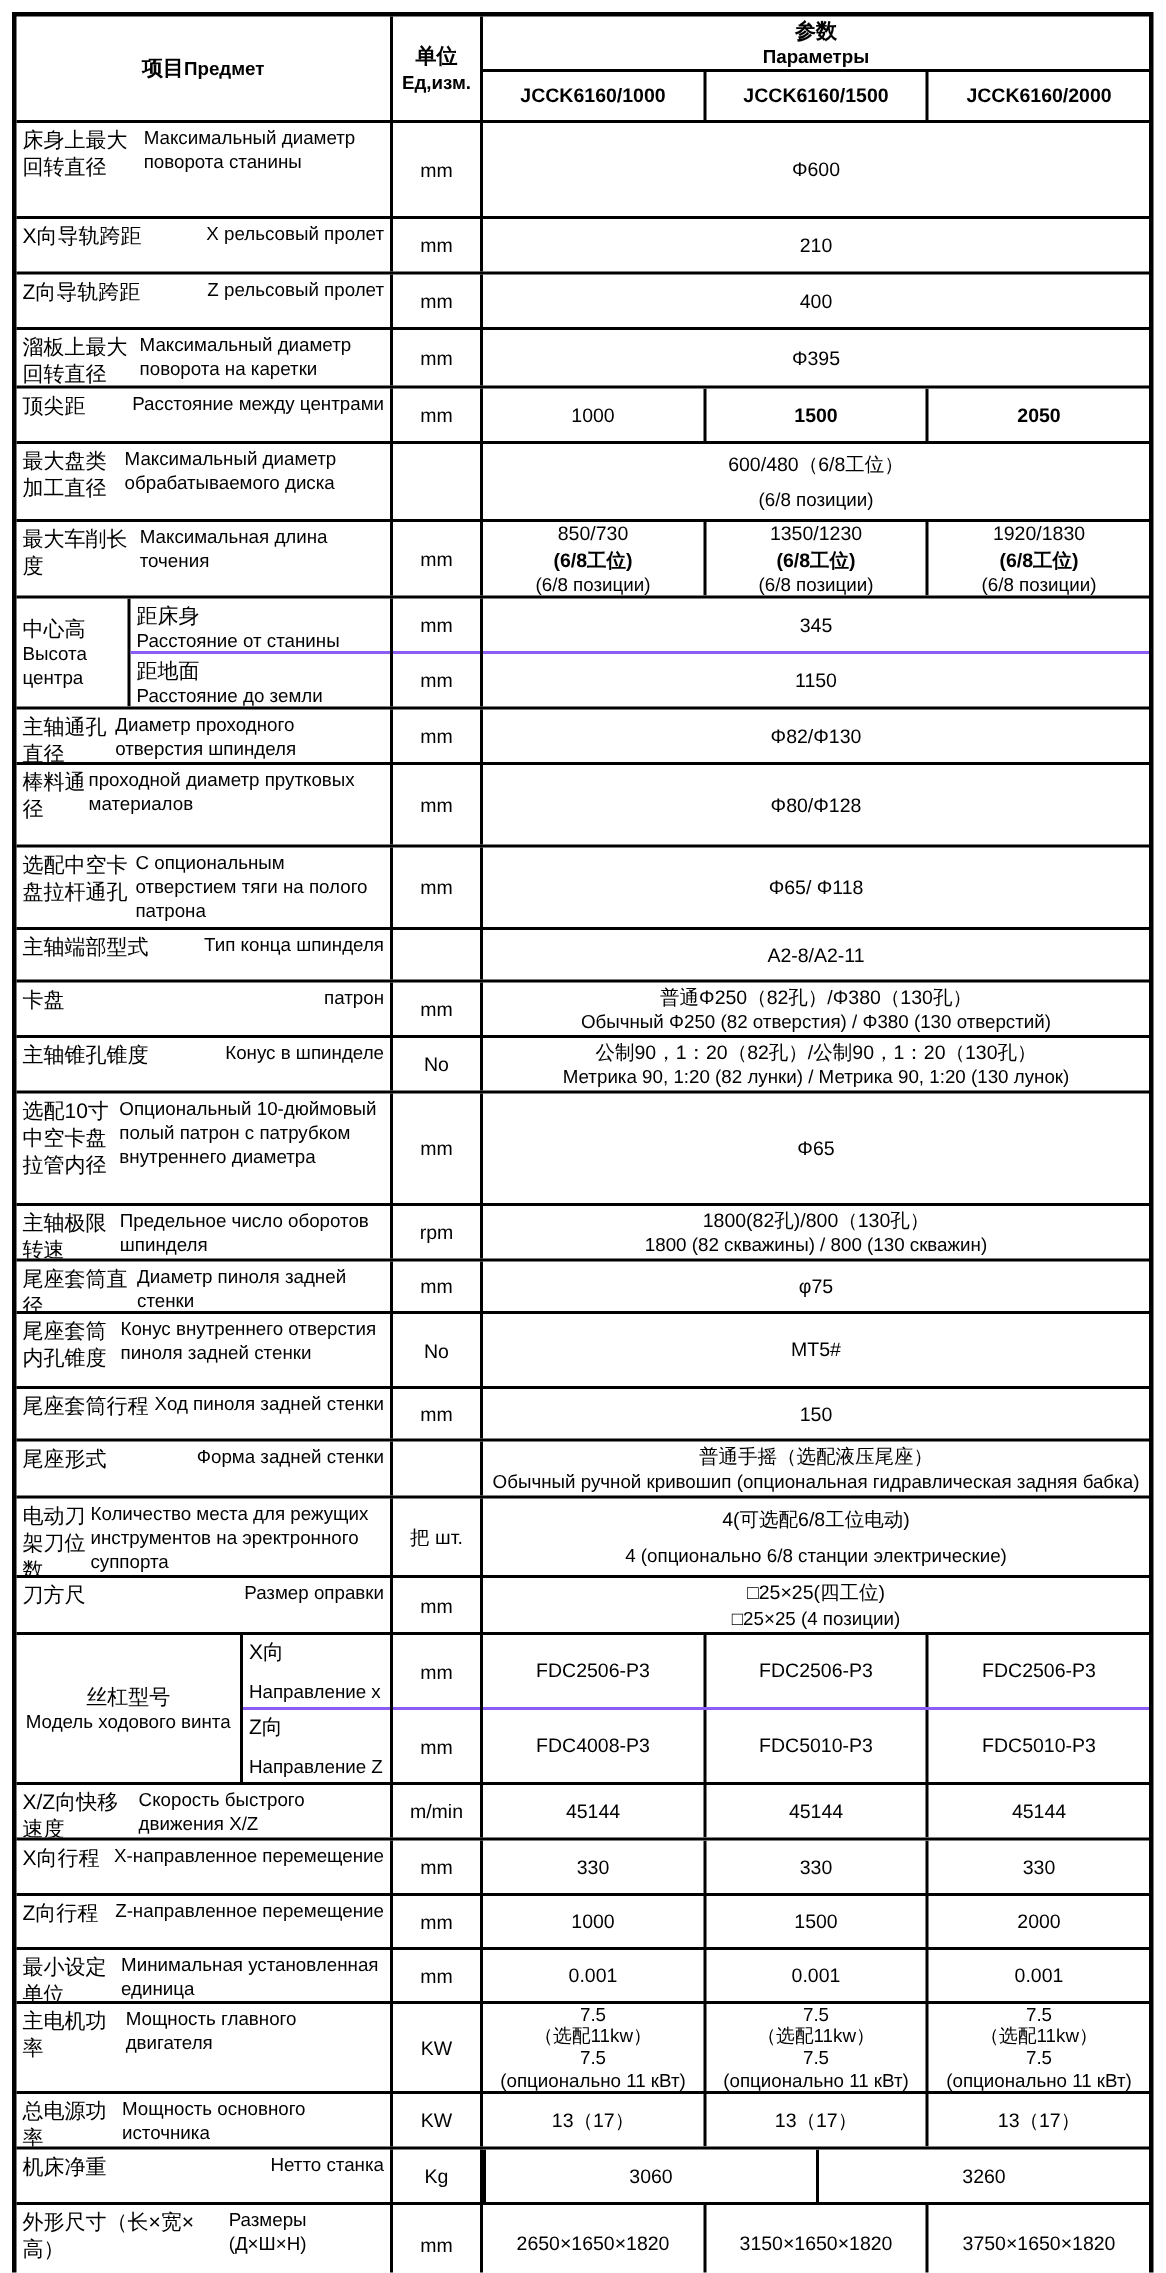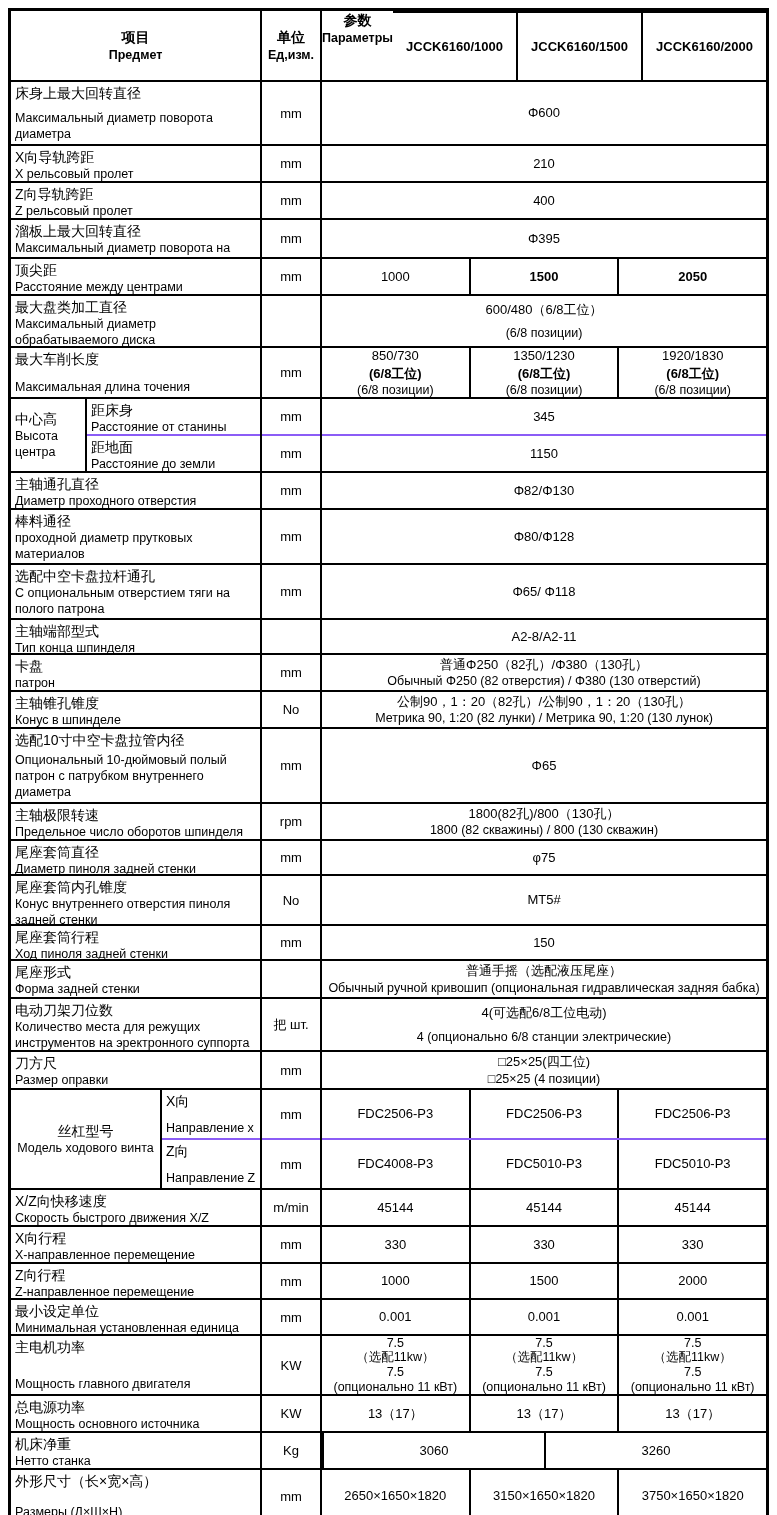--- a/index.html
+++ b/index.html
@@ -7,39 +7,39 @@
   html,body { background:#fff; }
   body {
     width: 777px; height: 1515px; position: relative;
     font-family: "Liberation Sans", "DejaVu Sans", sans-serif;
     color: #000;
   }
   .tbl { position:absolute; left:8px; top:8px; width:761px; border:3px solid #000; background:#fff; }
   .r { display:flex; border-top:2px solid #000; align-items:stretch; }
   .r.first { border-top:none; }
 
-  .ci { width:249px; padding:2px 4px; display:flex; flex-direction:column; justify-content:space-between; overflow:hidden; }
+  .ci { width:249px; padding:2px 4px; display:flex; flex-direction:row; justify-content:space-between; overflow:hidden; }
   .cu { width:60px; border-left:2px solid #000; display:flex; flex-direction:column; align-items:center; justify-content:center; text-align:center; font-size:13px; overflow:hidden; }
   .vals { flex:1; border-left:2px solid #000; display:flex; overflow:hidden; }
   .v { flex:1 1 0; display:flex; flex-direction:column; align-items:center; justify-content:center; text-align:center; font-size:13px; line-height:1.32; padding:1px 3px; overflow:hidden; }
   .bl { border-left:2px solid #000; }
   .bt { border-top:2px solid #8b5cf6; }
   .b { font-weight:bold; }
 
   .zh { font-size:14px; line-height:1.3; }
   .ru { font-size:12.5px; line-height:1.28; }
   .sp { justify-content:space-around; }
   .tight { line-height:1.18; }
   .tight div { font-size:12.5px; }
 
   
   .hdr { height:69px; }
   .hdr .ci, .hdr .cu { justify-content:center; align-items:center; text-align:center; }
   .hdr .zh, .hdr .ru { font-weight:bold; }
-  .pv { flex:1; border-left:2px solid #000; display:flex; flex-direction:row; overflow:hidden; }
+  .pv { flex:1; border-left:2px solid #000; display:flex; flex-direction:column; overflow:hidden; }
   .ptop { height:35px; display:flex; flex-direction:column; justify-content:center; align-items:center; line-height:1.1; }
   .pbot { flex:1; border-top:2px solid #000; display:flex; }
   .pbot .v { font-weight:bold; }
 
   
   .grp { width:249px; display:flex; overflow:hidden; }
   .glab { padding:2px 4px; display:flex; flex-direction:column; justify-content:center; overflow:hidden; }
   .g8 { width:74px; }
   .g23 { width:149px; align-items:center; text-align:center; }
   .gsub { flex:1; border-left:2px solid #000; display:flex; flex-direction:column; }
@@ -72,21 +72,21 @@
         <div class="v">JCCK6160/1000</div>
         <div class="v bl">JCCK6160/1500</div>
         <div class="v bl">JCCK6160/2000</div>
       </div>
     </div>
   </div>
 
   <div class="r" style="height:64px">
     <div class="ci">
       <div class="zh">床身上最大回转直径</div>
-      <div class="ru">Максимальный диаметр поворота диаметра</div>
+      <div class="ru">Максимальный диаметр поворота станины</div>
     </div>
     <div class="cu">mm</div>
     <div class="vals">
         <div class="v">Φ600</div>
       </div>
   </div>
 
   <div class="r" style="height:37px">
     <div class="ci">
       <div class="zh">X向导轨跨距</div>

